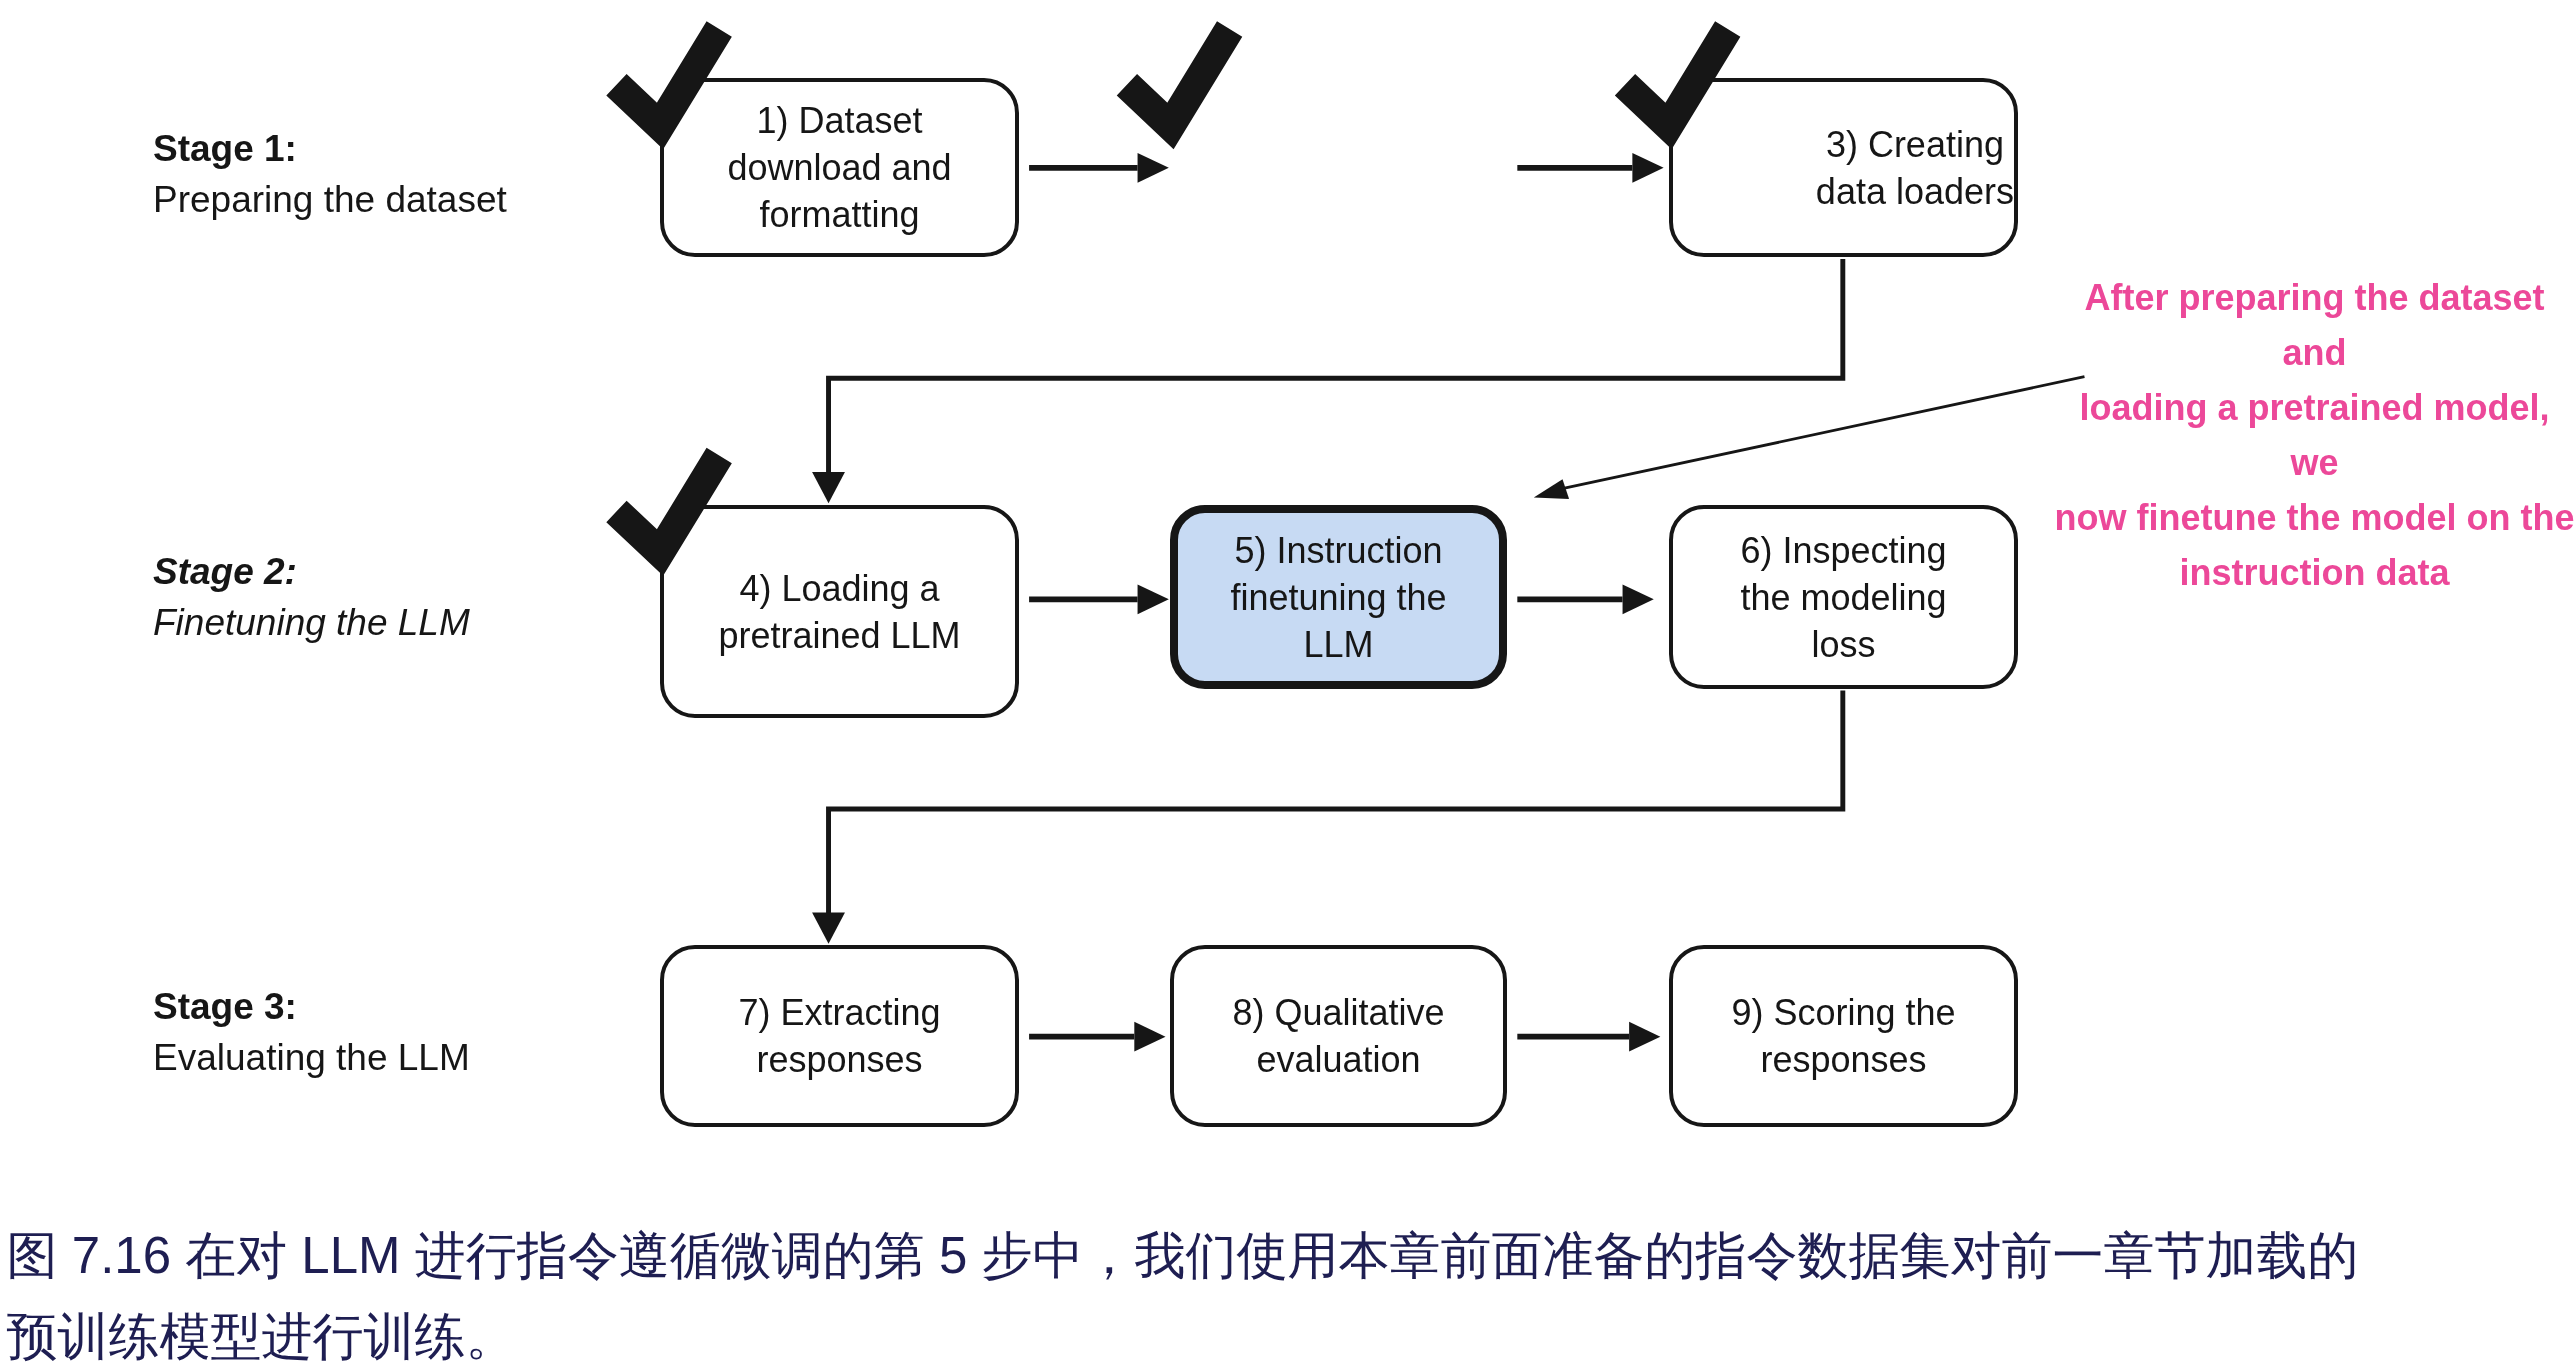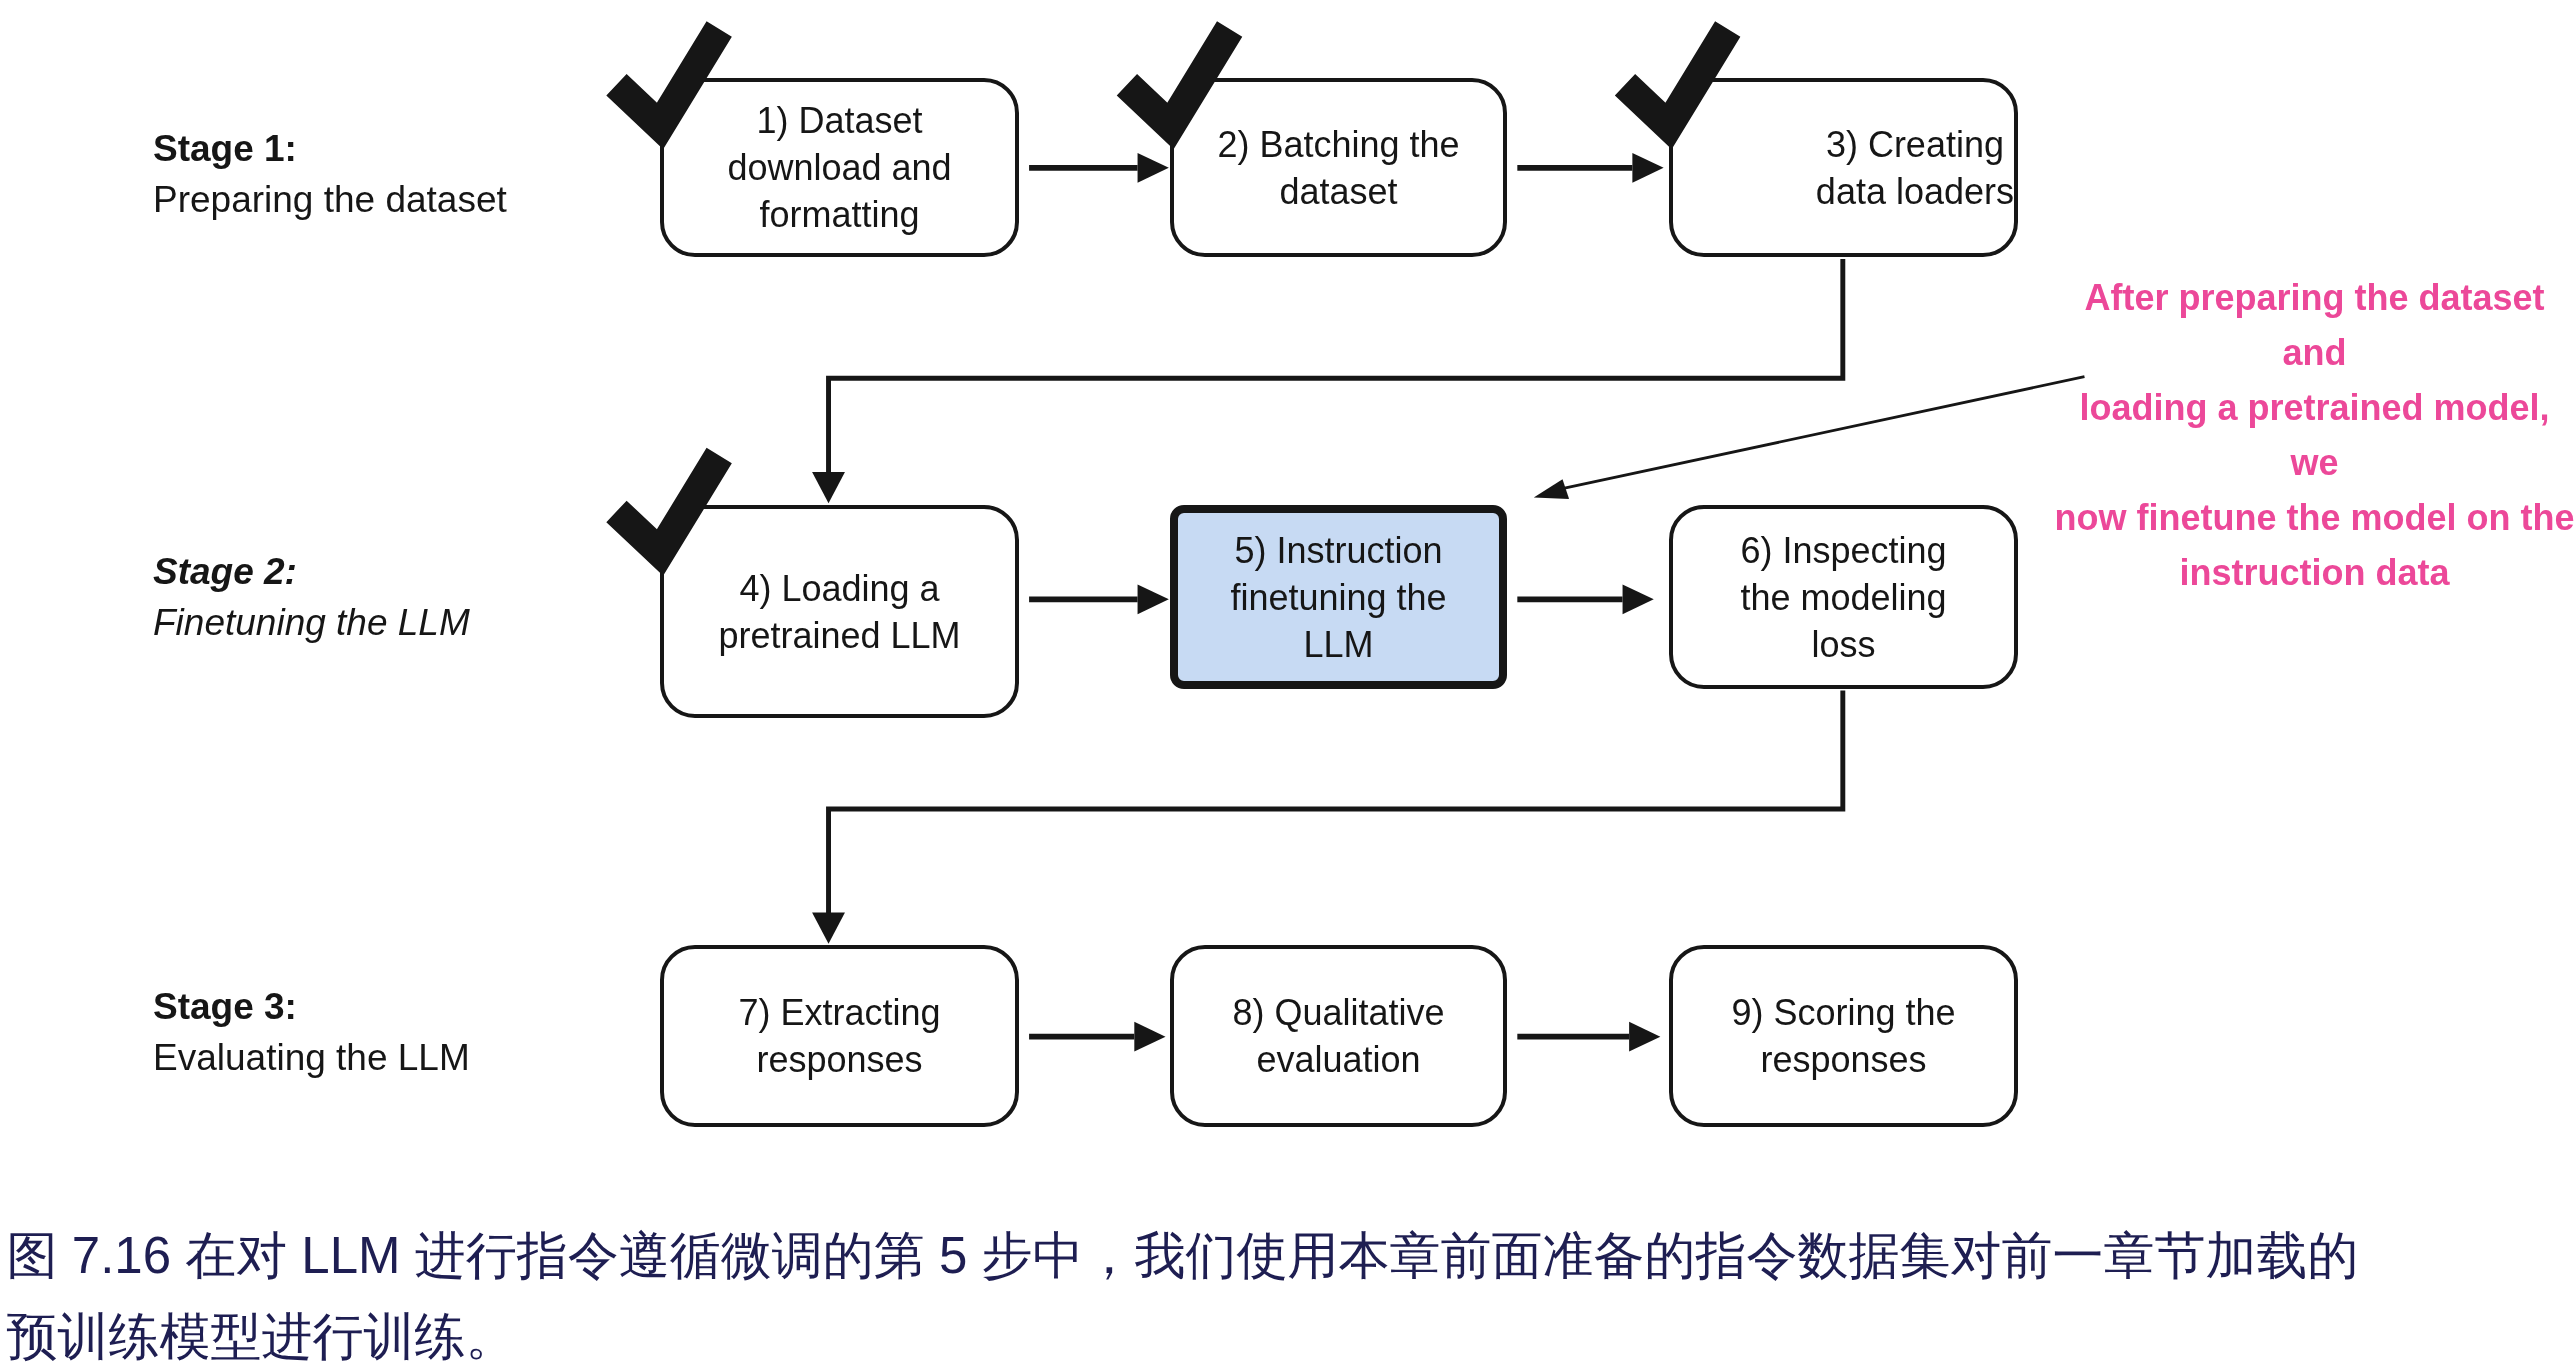--- a/index.html
+++ b/index.html
@@ -85,34 +85,30 @@
   <div class="stage-label" style="left:153px;top:981px;">
     <span class="t">Stage 3:</span>
     <span class="s">Evaluating the LLM</span>
   </div>
 
   <div class="box" style="left:660px;top:78px;width:359px;height:179px;">
     <div class="box-label">1) Dataset
 download and
 formatting</div>
   </div>
-  <div class="box" style="left:1170px;top:78px;width:337px;height:179px;">
-    <div class="box-label">2) Batching the
-dataset</div>
-  </div>
   <div class="box" style="left:1669px;top:78px;width:349px;height:179px;justify-content:flex-end;">
     <div class="box-label">3) Creating
 data loaders</div>
   </div>
 
   <div class="box" style="left:660px;top:505px;width:359px;height:213px;">
     <div class="box-label">4) Loading a
 pretrained LLM</div>
   </div>
-  <div class="box highlight" style="left:1170px;top:505px;width:337px;height:184px;border-radius:14px;">
+  <div class="box highlight" style="left:1170px;top:505px;width:337px;height:184px;">
     <div class="box-label">5) Instruction
 finetuning the
 LLM</div>
   </div>
   <div class="box" style="left:1669px;top:505px;width:349px;height:184px;">
     <div class="box-label">6) Inspecting
 the modeling
 loss</div>
   </div>
 

